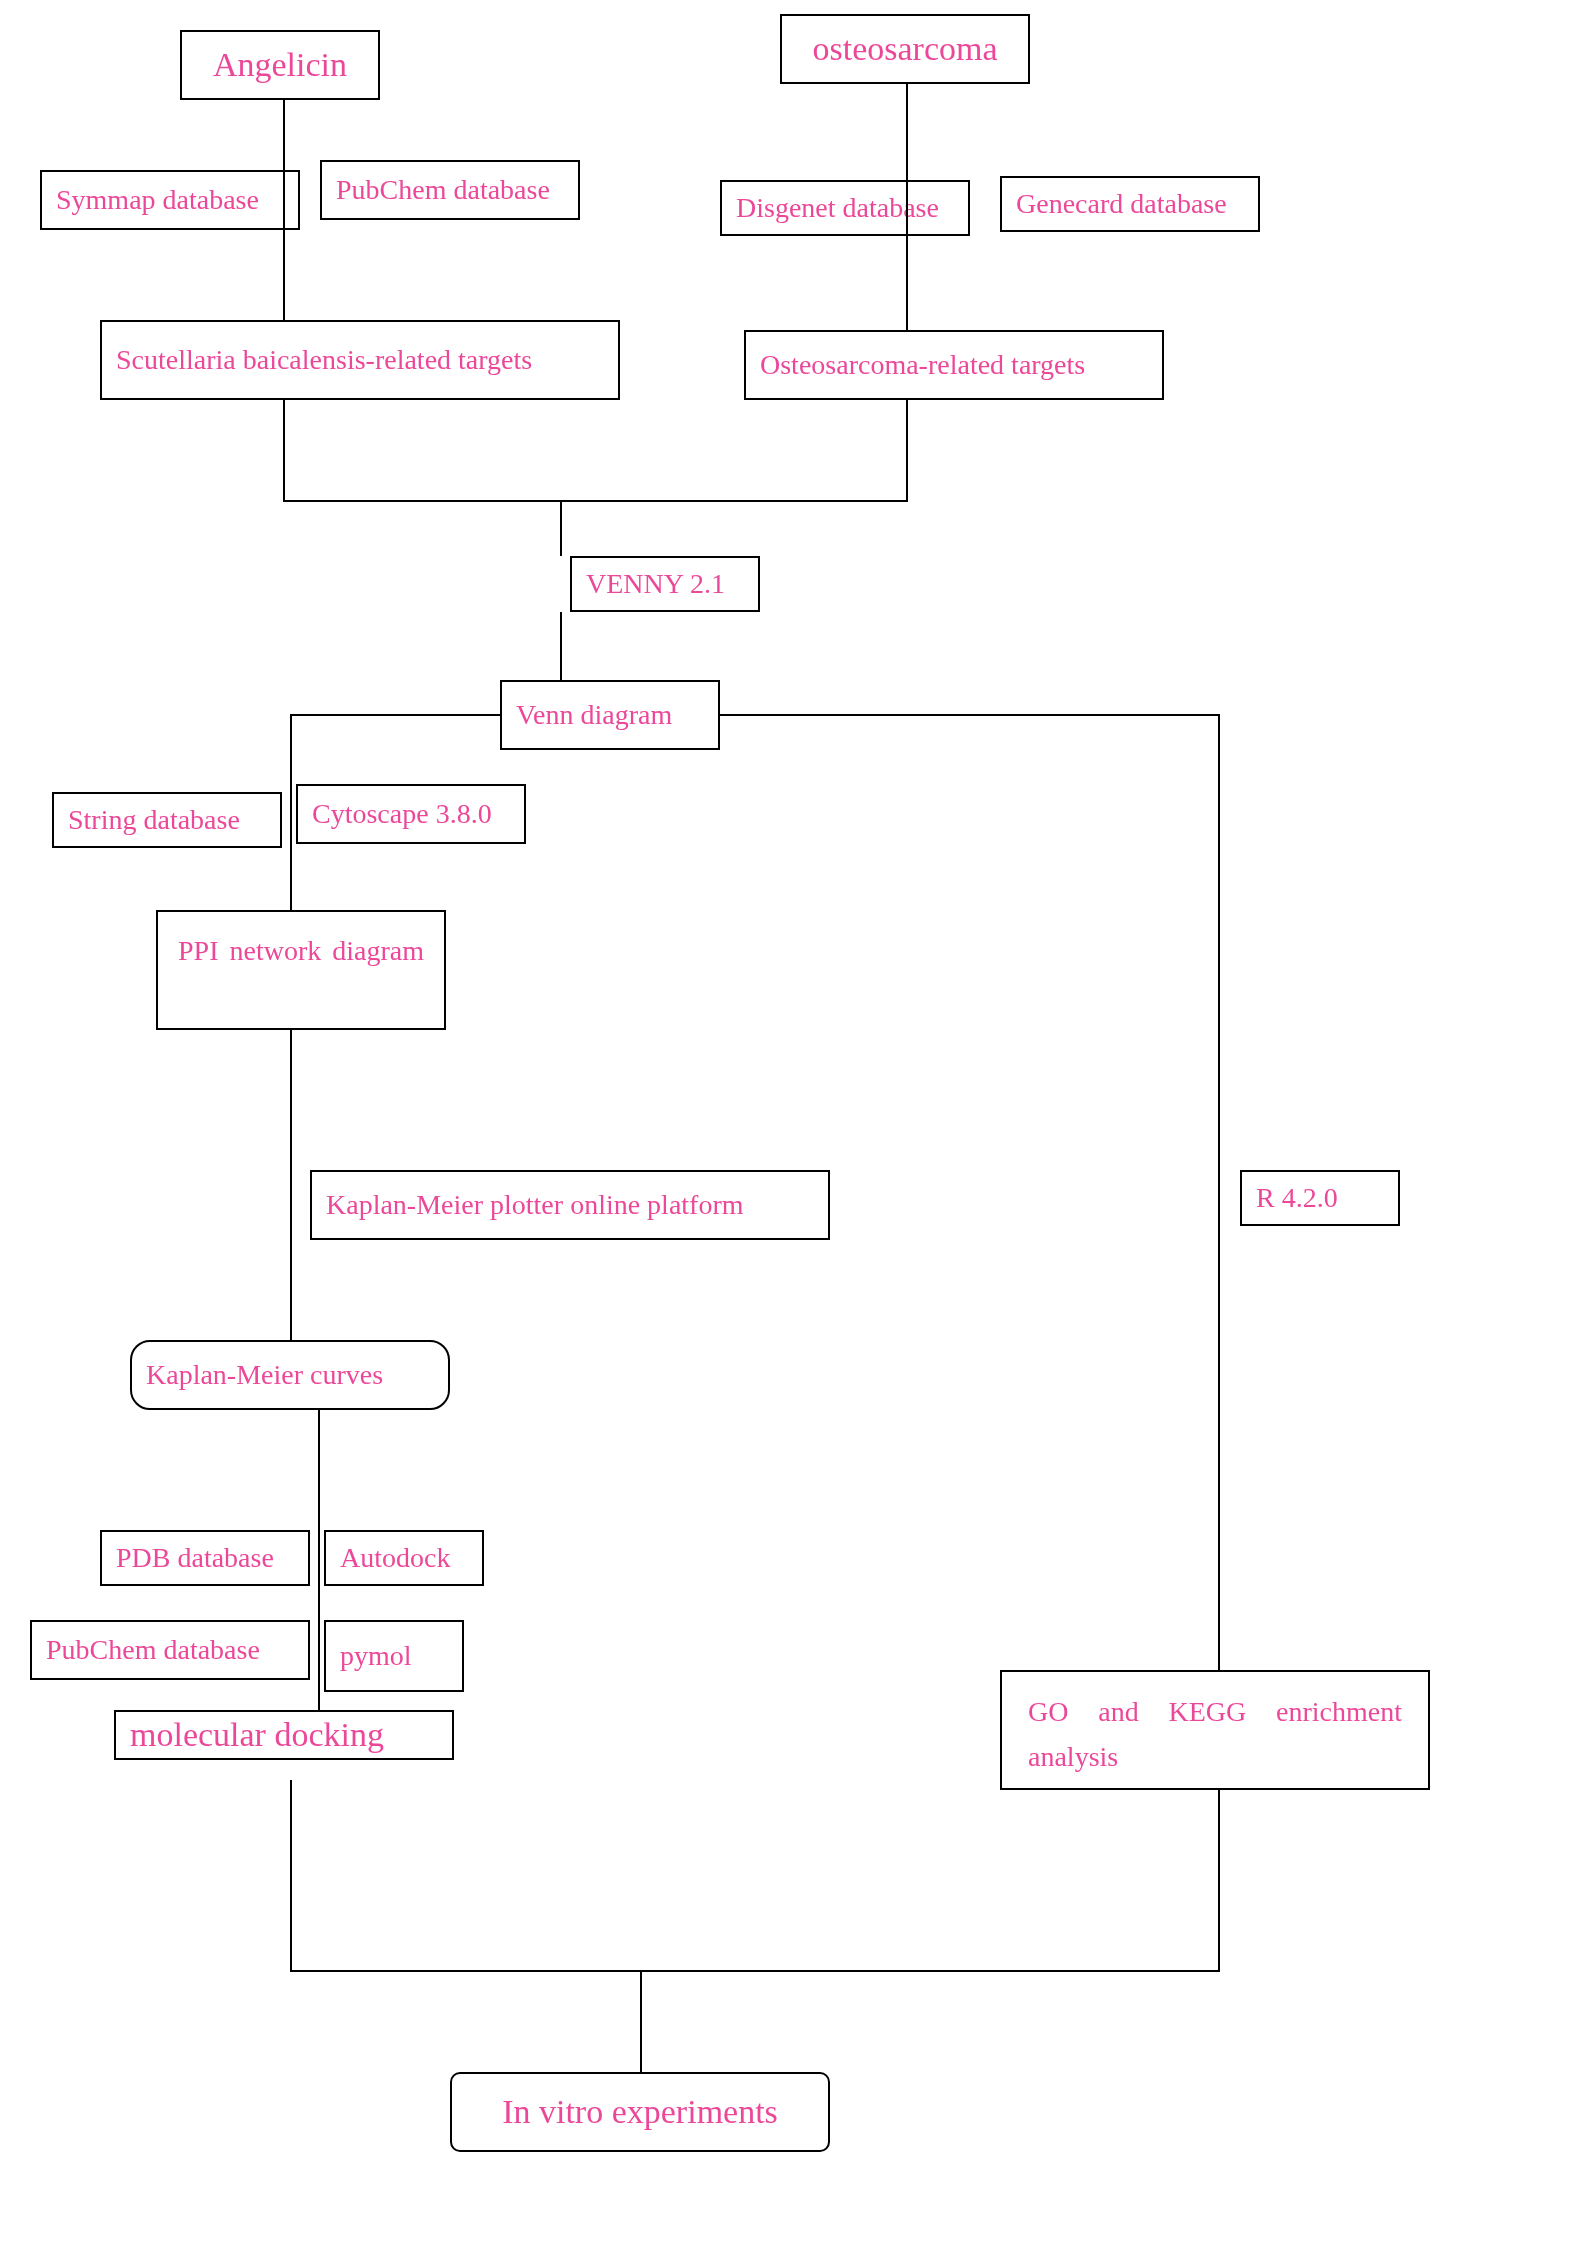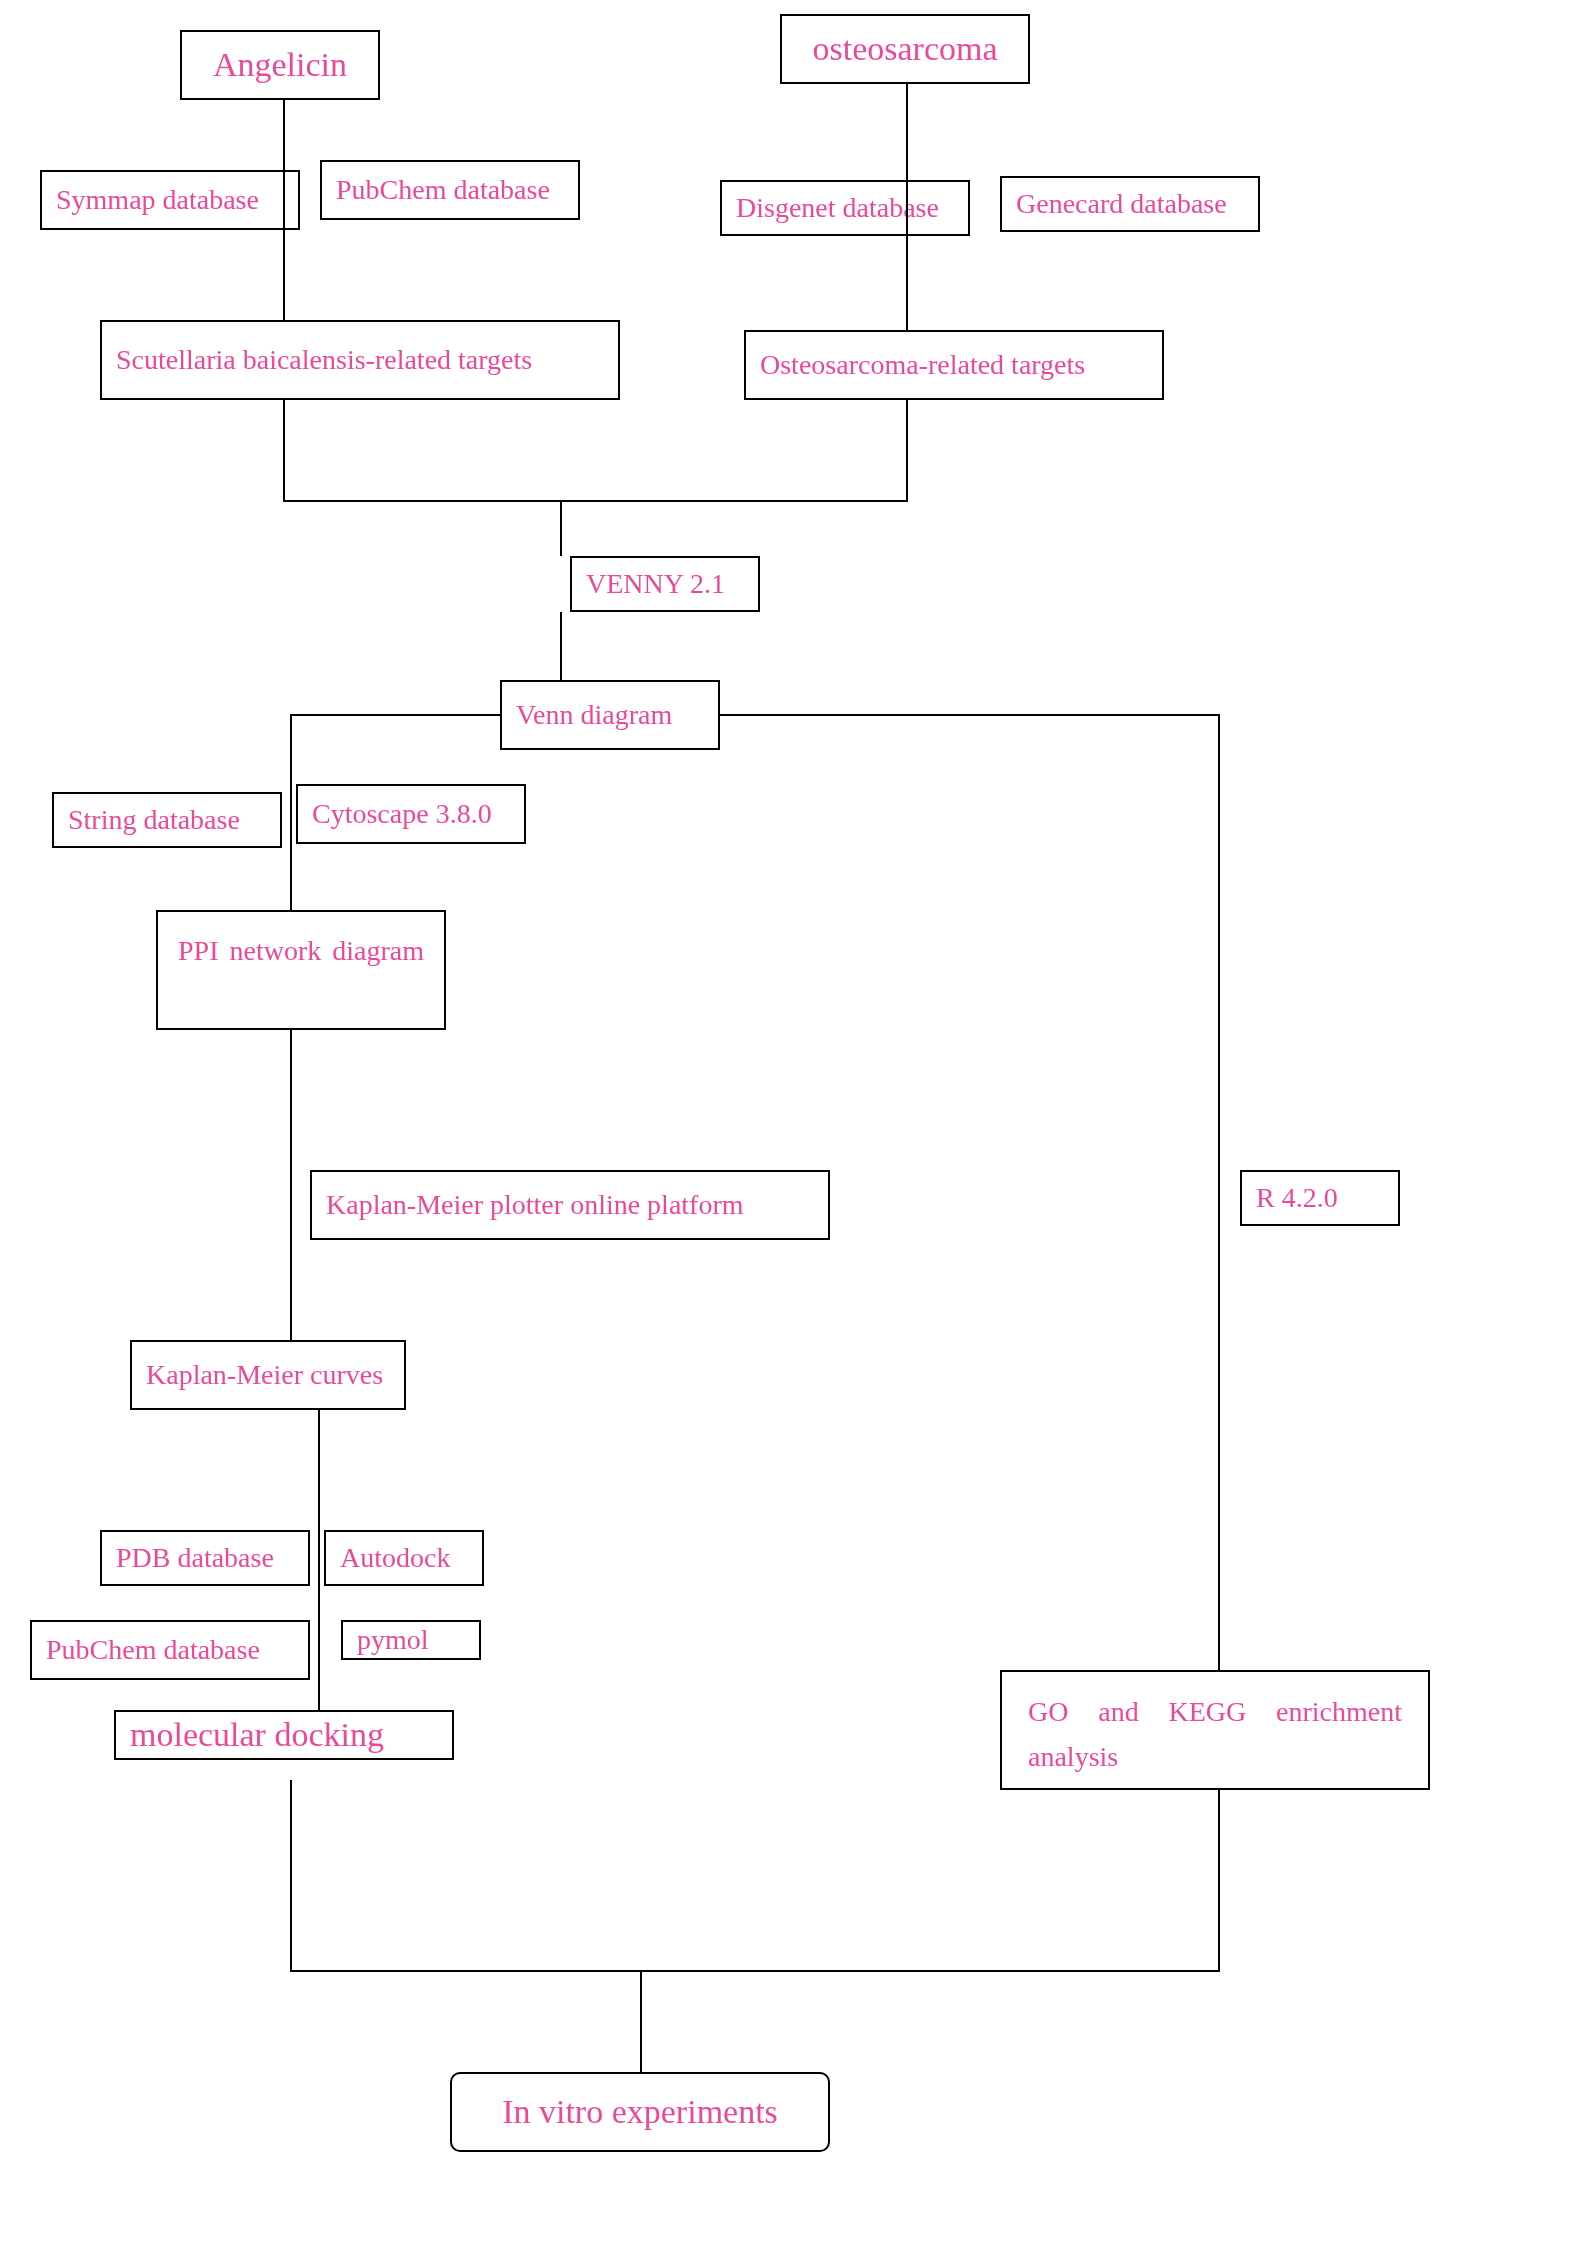--- a/index.html
+++ b/index.html
@@ -42,26 +42,26 @@
 <div class="box" style="left:500px; top:680px; width:220px; height:70px;">Venn diagram</div>
 
 <div class="box" style="left:52px; top:792px; width:230px; height:56px;">String database</div>
 <div class="box" style="left:296px; top:784px; width:230px; height:60px;">Cytoscape 3.8.0</div>
 
 <div class="box" style="left:156px; top:910px; width:290px; height:120px; padding:18px 20px; text-align:justify; text-align-last:justify; display:block; line-height:1.5;">PPI network diagram</div>
 
 <div class="box" style="left:310px; top:1170px; width:520px; height:70px;">Kaplan-Meier plotter online platform</div>
 <div class="box" style="left:1240px; top:1170px; width:160px; height:56px;">R 4.2.0</div>
 
-<div class="box" style="left:130px; top:1340px; width:276px; height:70px;">Kaplan-Meier curves</div>
+<div class="box" style="left:130px; top:1340px; width:320px; height:70px;border-radius:20px;">Kaplan-Meier curves</div>
 
 <div class="box" style="left:100px; top:1530px; width:210px; height:56px;">PDB database</div>
 <div class="box" style="left:324px; top:1530px; width:160px; height:56px;">Autodock</div>
 <div class="box" style="left:30px; top:1620px; width:280px; height:60px;">PubChem database</div>
-<div class="box" style="left:324px; top:1620px; width:140px; height:40px;margin-left:17px;">pymol</div>
+<div class="box" style="left:324px; top:1620px; width:140px; height:72px;">pymol</div>
 
 <div class="box box-lg" style="left:114px; top:1710px; width:340px; height:50px;">molecular docking</div>
 <div class="box" style="left:1000px; top:1670px; width:430px; height:120px; padding:18px 26px; text-align:justify; text-align-last:justify; display:block; line-height:1.6;">GO and KEGG enrichment analysis</div>
 
 <div class="box box-lg" style="left:450px; top:2072px; width:380px; height:80px; justify-content:center;border-radius:10px;">In vitro experiments</div>
 
 <div class="line" style="left:283px; top:100px; width:2px; height:220px;"></div>
 
 <div class="line" style="left:906px; top:84px; width:2px; height:246px;"></div>
 

